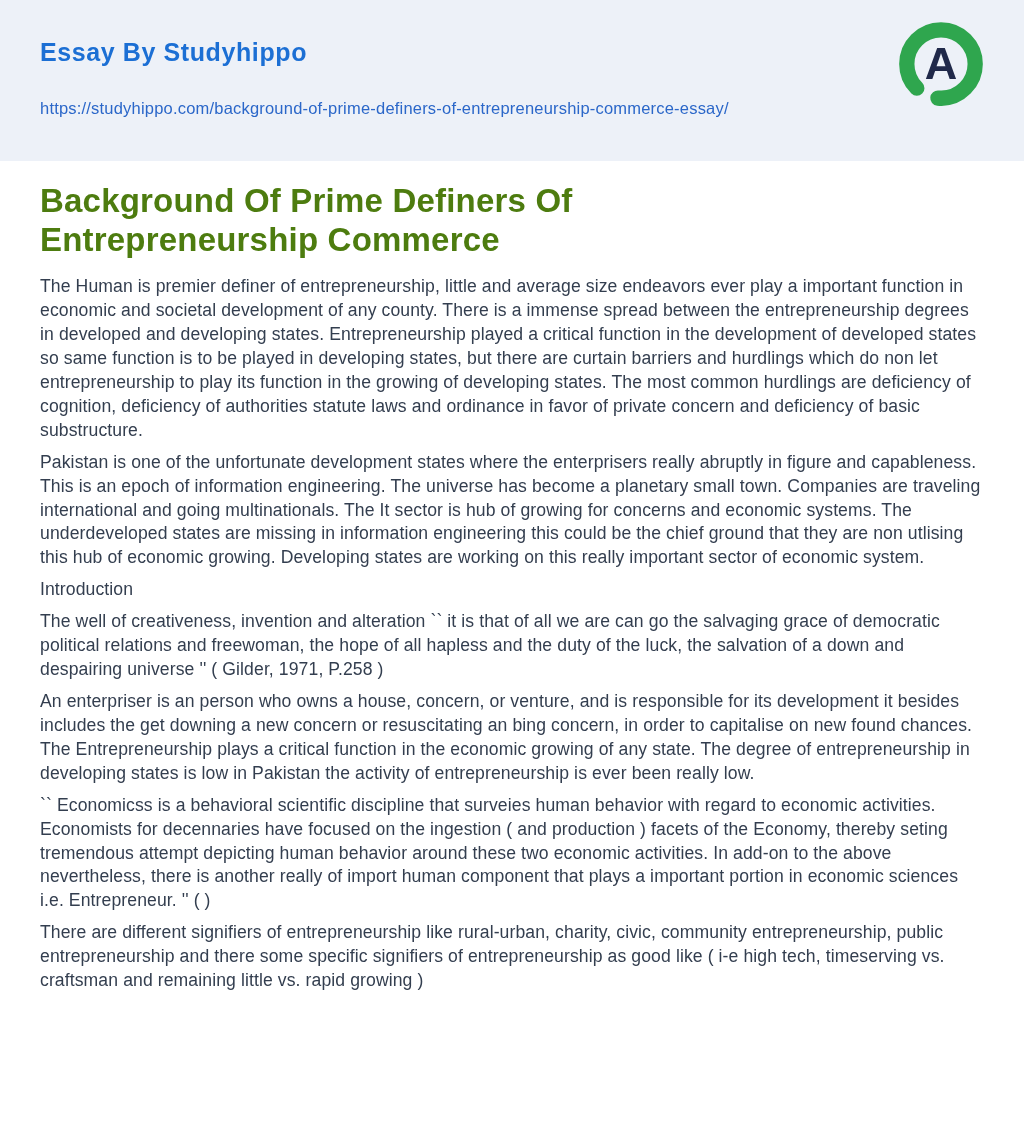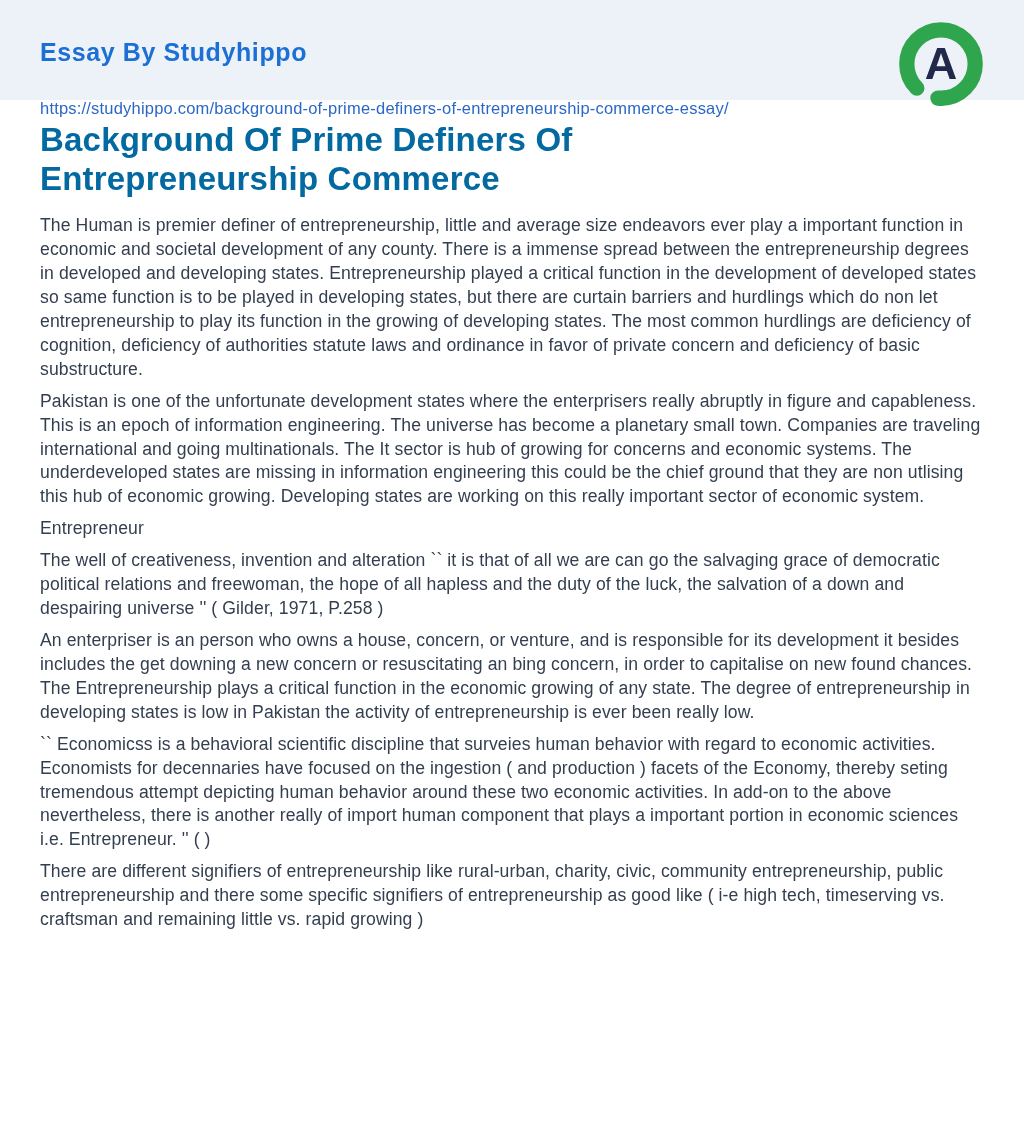--- a/index.html
+++ b/index.html
@@ -12,21 +12,21 @@
   }
   .page {
     width: 1024px;
     height: 1144px;
     background: #ffffff;
   }
   .site-header {
     position: relative;
     background: #edf1f8;
     padding: 38px 40px 30px 40px;
-    height: 100px;
+    height: 161px;
   }
   .site-label {
     font-size: 25px;
     font-weight: 700;
     letter-spacing: 0.6px;
     color: #1c6fd4;
   }
   .essay-url {
     display: inline-block;
     margin-top: 32px;
@@ -48,21 +48,21 @@
   .content {
     padding: 0 40px;
   }
   .essay-title {
     margin-top: 21px;
     max-width: 700px;
     font-size: 33px;
     line-height: 1.17;
     font-weight: 800;
     letter-spacing: 0.2px;
-    color: #0369a1;
+    color: #4d7c0f;
   }
   .essay-body p {
     margin-top: 8px;
     font-size: 17.6px;
     line-height: 1.36;
     letter-spacing: 0.1px;
     color: #333e4f;
   }
   .essay-body p:first-child { margin-top: 16px; }
 </style>
@@ -82,21 +82,21 @@
       </svg>
     </div>
   </header>
 
   <main class="content">
     <h1 class="essay-title">Background Of Prime Definers Of Entrepreneurship Commerce</h1>
 
     <div class="essay-body">
       <p>The Human is premier definer of entrepreneurship, little and average size endeavors ever play a important function in economic and societal development of any county. There is a immense spread between the entrepreneurship degrees in developed and developing states. Entrepreneurship played a critical function in the development of developed states so same function is to be played in developing states, but there are curtain barriers and hurdlings which do non let entrepreneurship to play its function in the growing of developing states. The most common hurdlings are deficiency of cognition, deficiency of authorities statute laws and ordinance in favor of private concern and deficiency of basic substructure.</p>
       <p>Pakistan is one of the unfortunate development states where the enterprisers really abruptly in figure and capableness. This is an epoch of information engineering. The universe has become a planetary small town. Companies are traveling international and going multinationals. The It sector is hub of growing for concerns and economic systems. The underdeveloped states are missing in information engineering this could be the chief ground that they are non utlising this hub of economic growing. Developing states are working on this really important sector of economic system.</p>
-      <p>Entrepreneur</p>
+      <p>Introduction</p>
       <p>The well of creativeness, invention and alteration `` it is that of all we are can go the salvaging grace of democratic political relations and freewoman, the hope of all hapless and the duty of the luck, the salvation of a down and despairing universe '' ( Gilder, 1971, P.258 )</p>
       <p>An enterpriser is an person who owns a house, concern, or venture, and is responsible for its development it besides includes the get downing a new concern or resuscitating an bing concern, in order to capitalise on new found chances. The Entrepreneurship plays a critical function in the economic growing of any state. The degree of entrepreneurship in developing states is low in Pakistan the activity of entrepreneurship is ever been really low.</p>
       <p>`` Economicss is a behavioral scientific discipline that surveies human behavior with regard to economic activities. Economists for decennaries have focused on the ingestion ( and production ) facets of the Economy, thereby seting tremendous attempt depicting human behavior around these two economic activities. In add-on to the above nevertheless, there is another really of import human component that plays a important portion in economic sciences i.e. Entrepreneur. '' ( )</p>
       <p>There are different signifiers of entrepreneurship like rural-urban, charity, civic, community entrepreneurship, public entrepreneurship and there some specific signifiers of entrepreneurship as good like ( i-e high tech, timeserving vs. craftsman and remaining little vs. rapid growing )</p>
     </div>
   </main>
 
 </div>
 
 </body></html>

